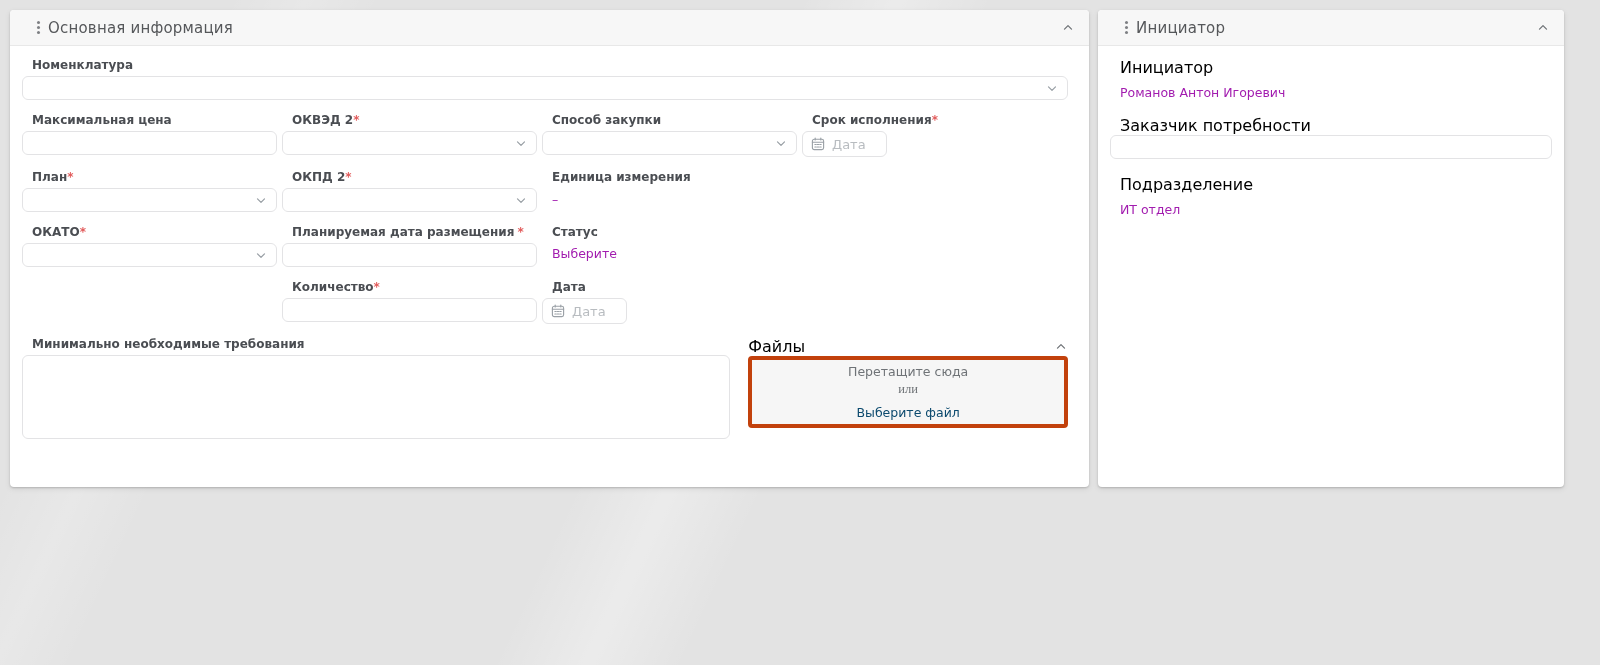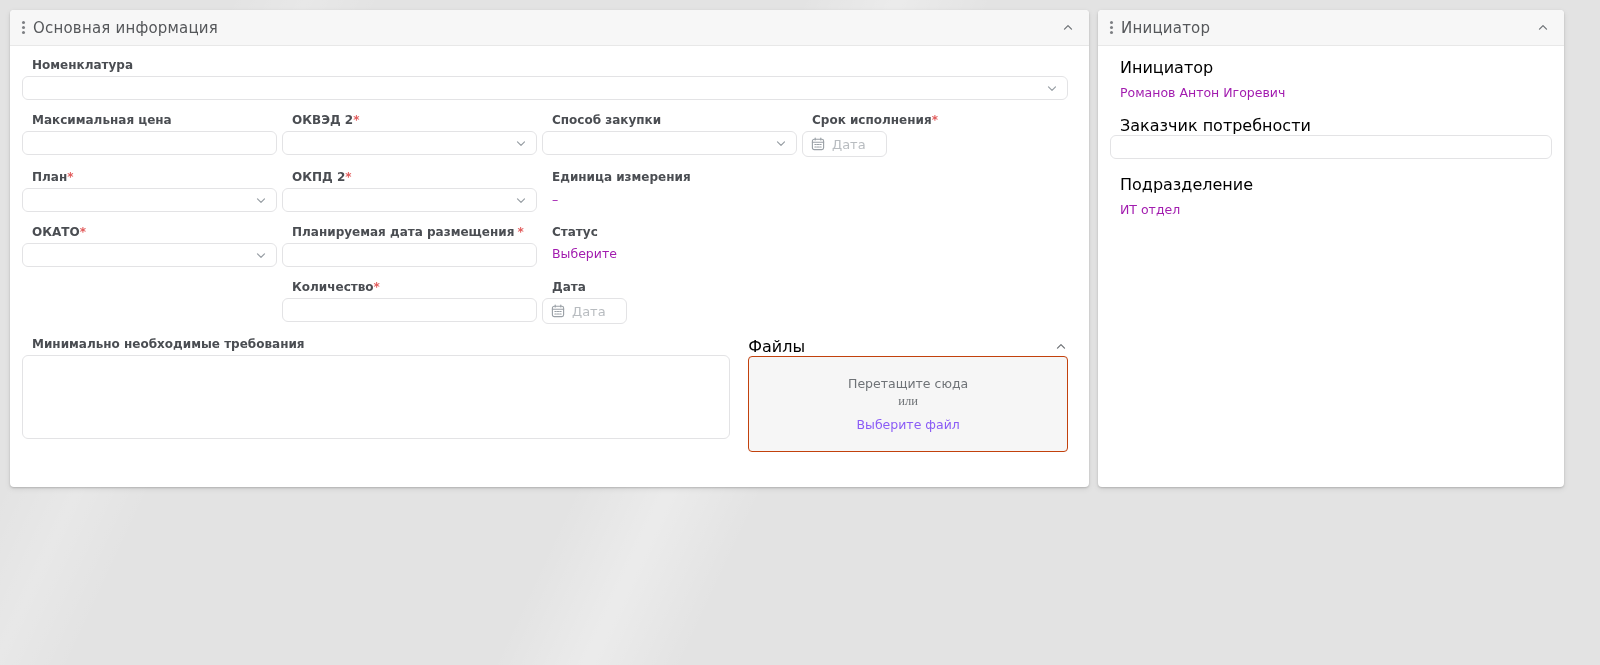--- a/index.html
+++ b/index.html
@@ -20,21 +20,21 @@
   .panel{
     position:absolute; top:10px; background:#fff; border-radius:4px;
     box-shadow:0 1px 2px rgba(0,0,0,.18), 0 2px 6px rgba(0,0,0,.08);
     overflow:hidden;
   }
   .panel-main{ left:10px; width:1079px; height:477px; }
   .panel-initiator{ left:1098px; width:466px; height:477px; }
 
   .panel-header{
     height:36px; background:#f7f7f7; border-bottom:1px solid #e8e8e8;
-    display:flex; align-items:center; padding:0 14px 0 12px;
+    display:flex; align-items:center; padding:0 14px 0 27px;
   }
   .drag-dots{ display:flex; flex-direction:column; gap:2px; margin-right:8px; cursor:grab; }
   .drag-dots i{ width:3px; height:3px; border-radius:50%; background:#7d7f83; }
   .panel-title{ font-size:15px; font-weight:400; color:#55575a; letter-spacing:.2px; flex:1 1 auto; }
   .chev{ display:flex; align-items:center; cursor:pointer; }
   .chev svg{ stroke:#6f7377; }
 
   .panel-body{ padding:12px 21px 0 12px; }
   .panel-initiator .panel-body{ padding:12px 12px 0 12px; }
 
@@ -67,27 +67,27 @@
   .grid-row{ display:grid; grid-template-columns:repeat(4,255px); column-gap:5px; margin-bottom:13px; }
   .c2{ grid-column:2; } .c3{ grid-column:3; }
 
   .bottom-row{ display:flex; margin-top:8px; }
   .mintreq{ width:731px; }
   .mintreq textarea{ height:84px; resize:none; padding:6px 8px; }
   .files-group{ width:330px; margin-left:18px; }
   .files-head{ display:flex; align-items:center; }
   .files-head label{ flex:1 1 auto; }
   .dropzone{
-    height:96px; background:#f6f6f6; border:1px solid #c2410c; border-radius:4px;
+    height:72px; background:#f6f6f6; border:4px solid #c2410c; border-radius:4px;
     display:flex; flex-direction:column; align-items:center; justify-content:center;
     font-size:12.5px; color:#6f7377;
   }
   .dropzone .dz1{ line-height:1.35; }
   .dropzone .dz2{ line-height:1.35;font-family:Liberation Serif, serif; }
-  .dropzone .dz-link{ margin-top:7px; color:#8b5cf6; cursor:pointer;text-align:center; }
+  .dropzone .dz-link{ margin-top:7px; color:#0c4a6e; cursor:pointer;text-align:center; }
 
   .ifield{ margin-bottom:16px; }
   .ifield label{ margin-left:10px; }
 </style>
 </head>
 <body>
 
 <div class="page">
 
   <section class="panel panel-main">

